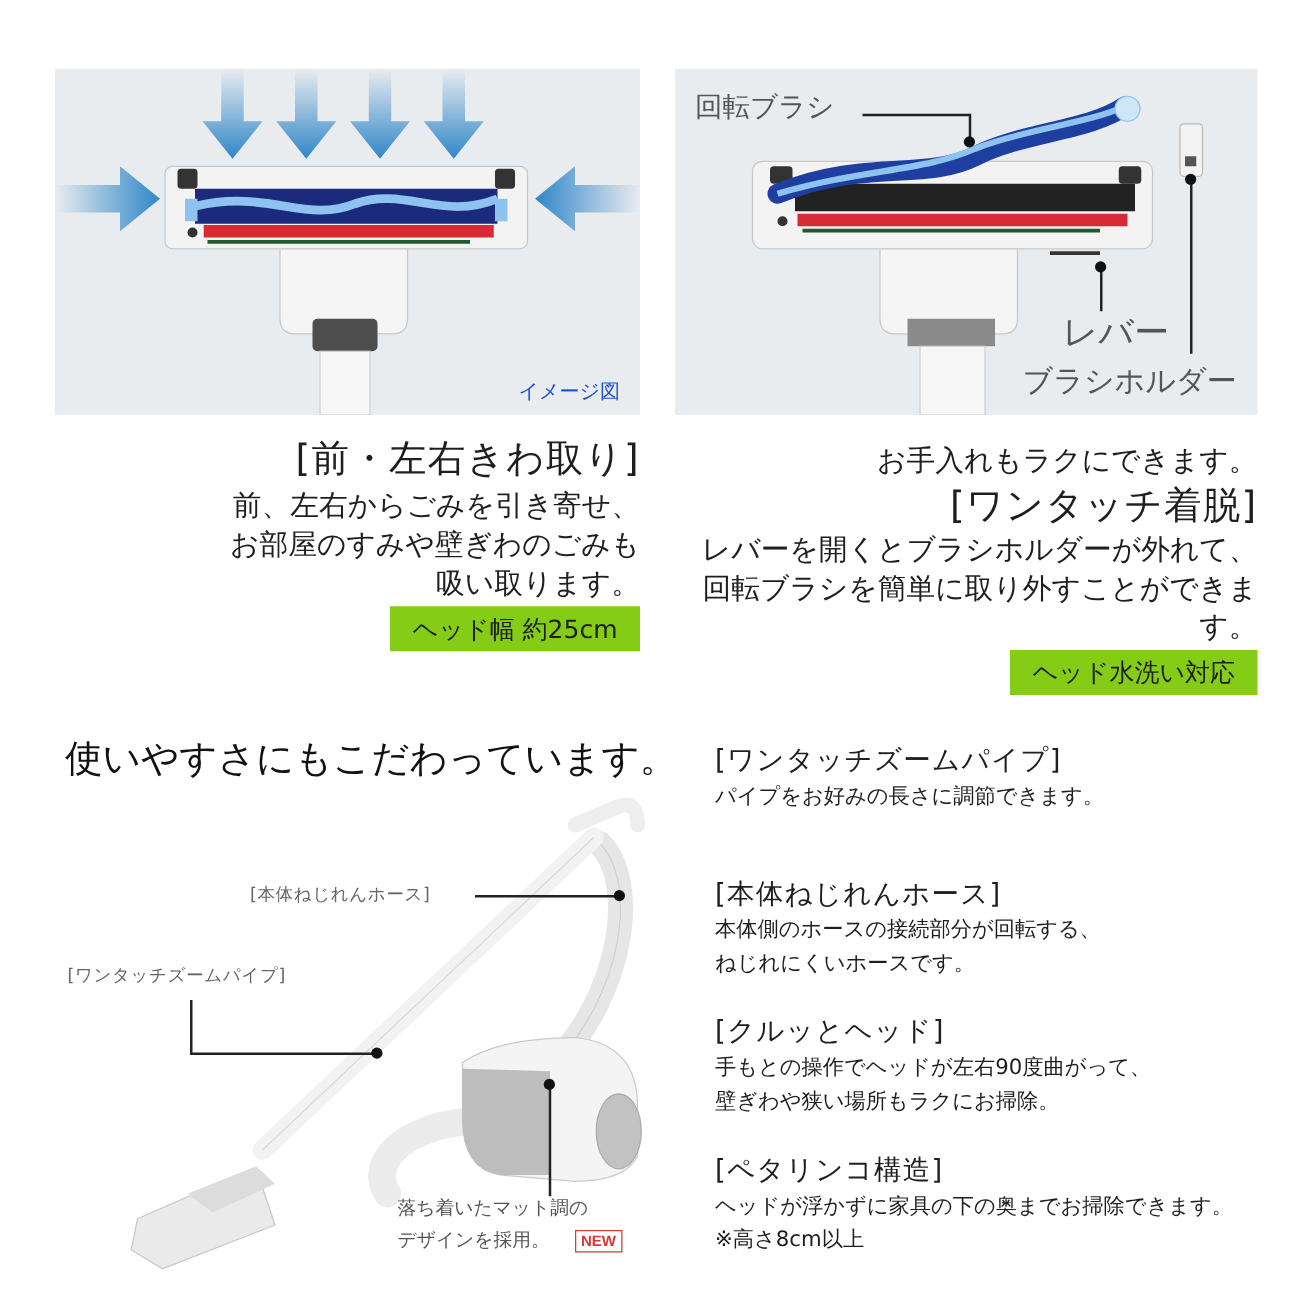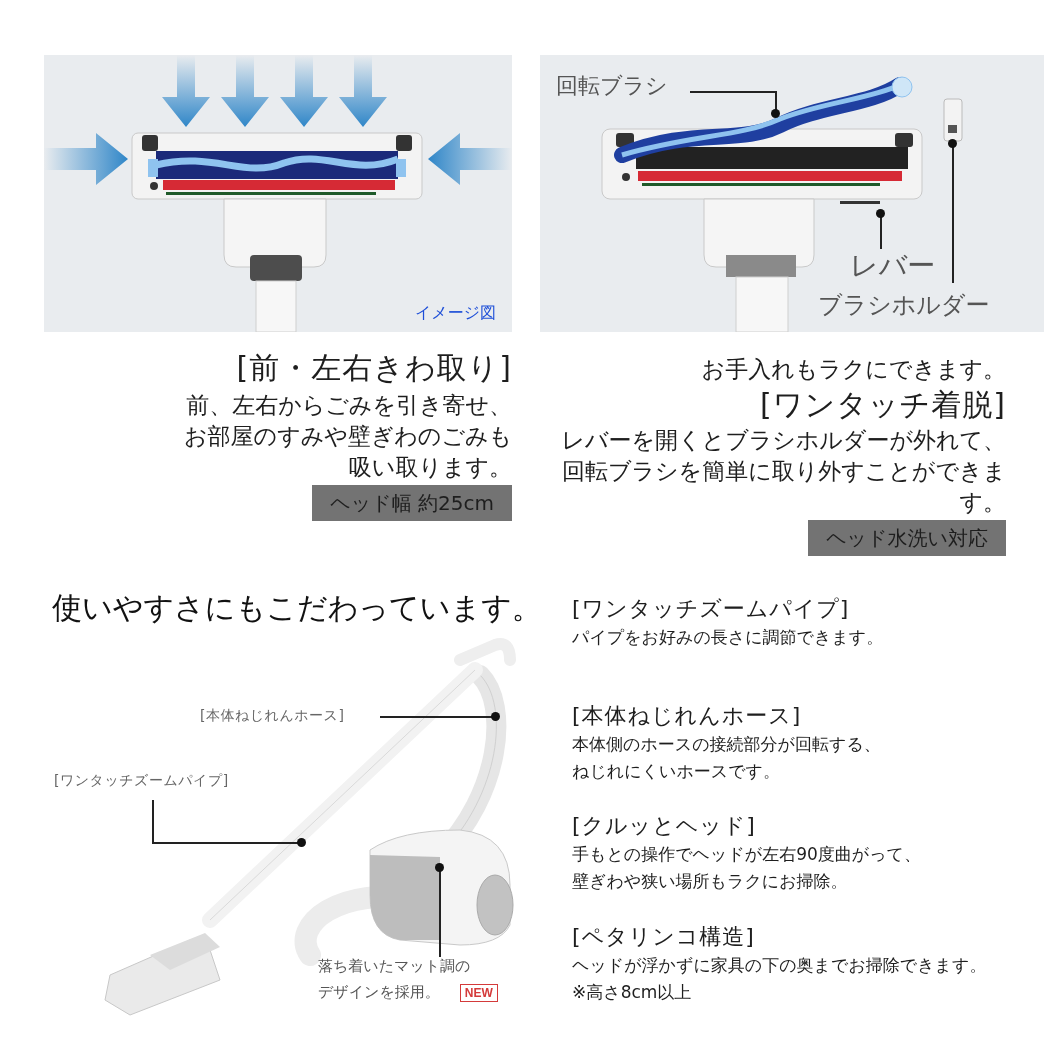--- a/index.html
+++ b/index.html
@@ -3,21 +3,21 @@
 <meta charset="utf-8">
 <style>
   html, body { margin:0; padding:0; background:#ffffff; }
   body { width:1050px; height:1050px; position:relative; overflow:hidden;
          font-family:"DejaVu Sans", "Liberation Sans", sans-serif; color:#1a1a1a; }
   .abs { position:absolute; }
   .panel { position:absolute; background:#e9ecef; overflow:hidden; }
   .center { text-align:right; }
   .t-heading { font-size:30px; line-height:36px; color:#1e1e1e; letter-spacing:1px; }
   .t-body { font-size:23px; line-height:31px; color:#1e1e1e; }
-  .badge { display:inline-block; background:#737373; font-size:20px; line-height:36px; padding:0 18px; color:#1e1e1e; }
+  .badge { display:inline-block; background:#84cc16; font-size:20px; line-height:36px; padding:0 18px; color:#1e1e1e; }
   .label-img { font-size:22px; color:#555; }
   .leader { position:absolute; background:#222; }
   .dot { position:absolute; width:9px; height:9px; border-radius:50%; background:#111; }
   .feat-title { font-size:22px; line-height:30px; color:#1e1e1e; letter-spacing:1px; }
   .feat-body { font-size:17px; line-height:27px; color:#1e1e1e; }
   .callout { font-size:14px; color:#666; letter-spacing:0.5px; }
   .new-badge { display:inline-block; border:1.5px solid #d43a3a; color:#d43a3a; font-size:12px; font-weight:bold; line-height:16px; padding:0 4px; margin-left:20px; font-family:"Liberation Sans", sans-serif; }
 </style>
 </head>
 <body>
@@ -60,21 +60,21 @@
     <rect x="122" y="137" width="210" height="3" fill="#1f5a2a"></rect>
     <circle cx="110" cy="131" r="4" fill="#333"></circle>
 
     <path d="M180,144 L282,144 L282,200 Q282,212 270,212 L192,212 Q180,212 180,200 Z" fill="#f5f5f5" stroke="#c9c9c9"></path>
     <rect x="206" y="200" width="52" height="26" rx="4" fill="#4d4d4d"></rect>
     <rect x="212" y="226" width="40" height="51" fill="#f7f7f7" stroke="#cfcfcf"></rect>
   </svg>
   <div class="abs label-img" style="right:16px;bottom:8px;font-size:16px;color:#1d4ed8;">イメージ図</div>
 </div>
 
-<div class="panel" style="left:540px;top:55px;width:504px;height:277px;">
+<div class="panel" style="left:540px;top:55px;width:466px;height:277px;">
   <svg width="466" height="277">
 
     <rect x="62" y="74" width="320" height="70" rx="8" fill="#f3f3f3" stroke="#c9c9c9"></rect>
     <rect x="76" y="78" width="18" height="14" rx="3" fill="#333"></rect>
     <rect x="355" y="78" width="18" height="14" rx="3" fill="#333"></rect>
     <rect x="96" y="92" width="272" height="22" fill="#222"></rect>
     <rect x="98" y="116" width="264" height="10" fill="#d62a35"></rect>
     <rect x="102" y="128" width="238" height="3" fill="#1f5a2a"></rect>
     <circle cx="86" cy="122" r="4" fill="#333"></circle>
 

